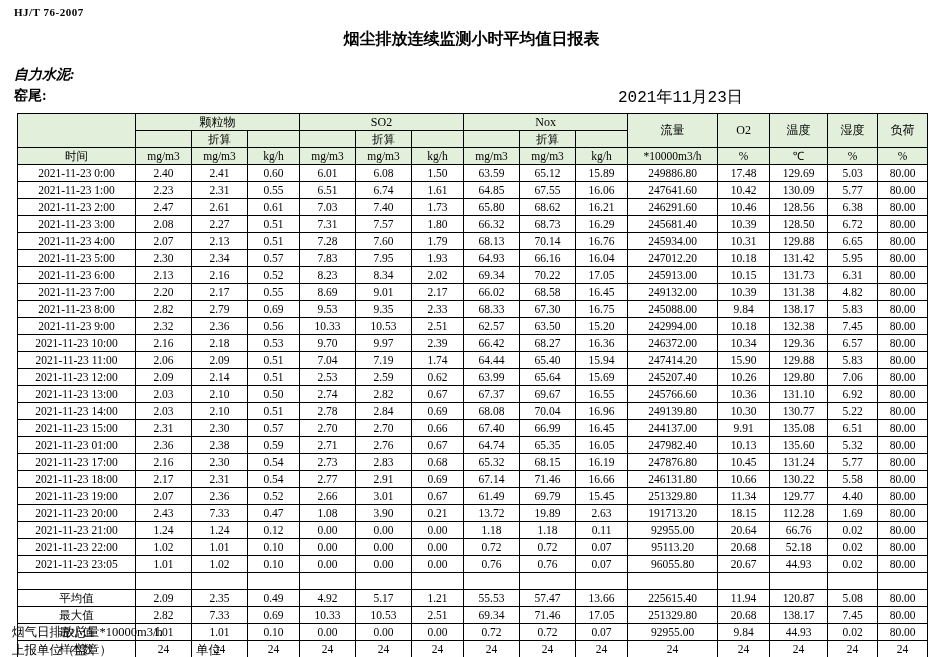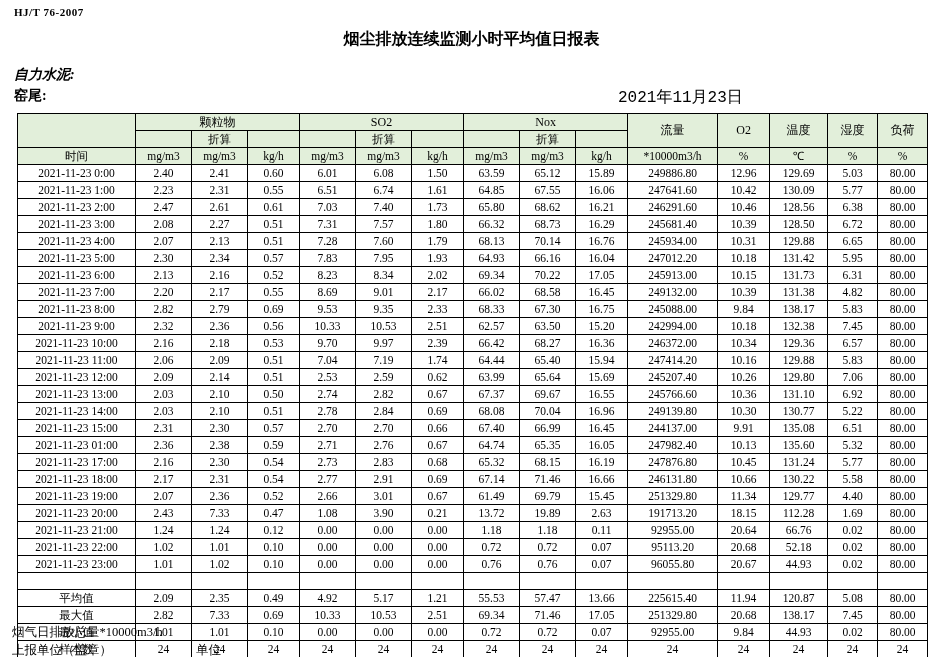--- a/index.html
+++ b/index.html
@@ -192,21 +192,21 @@
         <td>2.40</td>
         <td>2.41</td>
         <td>0.60</td>
         <td>6.01</td>
         <td>6.08</td>
         <td>1.50</td>
         <td>63.59</td>
         <td>65.12</td>
         <td>15.89</td>
         <td>249886.80</td>
-        <td>12.96</td>
+        <td>17.48</td>
         <td>129.69</td>
         <td>5.03</td>
         <td>80.00</td>
       </tr>
       <tr>
         <td class="time-col">2021-11-23 1:00</td>
         <td>2.23</td>
         <td>2.31</td>
         <td>0.55</td>
         <td>6.51</td>
@@ -379,21 +379,21 @@
         <td>2.06</td>
         <td>2.09</td>
         <td>0.51</td>
         <td>7.04</td>
         <td>7.19</td>
         <td>1.74</td>
         <td>64.44</td>
         <td>65.40</td>
         <td>15.94</td>
         <td>247414.20</td>
-        <td>10.16</td>
+        <td>15.90</td>
         <td>129.88</td>
         <td>5.83</td>
         <td>80.00</td>
       </tr>
       <tr>
         <td class="time-col">2021-11-23 12:00</td>
         <td>2.09</td>
         <td>2.14</td>
         <td>0.51</td>
         <td>2.53</td>
@@ -572,21 +572,21 @@
         <td>0.72</td>
         <td>0.72</td>
         <td>0.07</td>
         <td>95113.20</td>
         <td>20.68</td>
         <td>52.18</td>
         <td>0.02</td>
         <td>80.00</td>
       </tr>
       <tr>
-        <td class="time-col">2021-11-23 23:00</td>
+        <td class="time-col">2021-11-23 23:05</td>
         <td>1.01</td>
         <td>1.02</td>
         <td>0.10</td>
         <td>0.00</td>
         <td>0.00</td>
         <td>0.00</td>
         <td>0.76</td>
         <td>0.76</td>
         <td>0.07</td>
         <td>96055.80</td>

